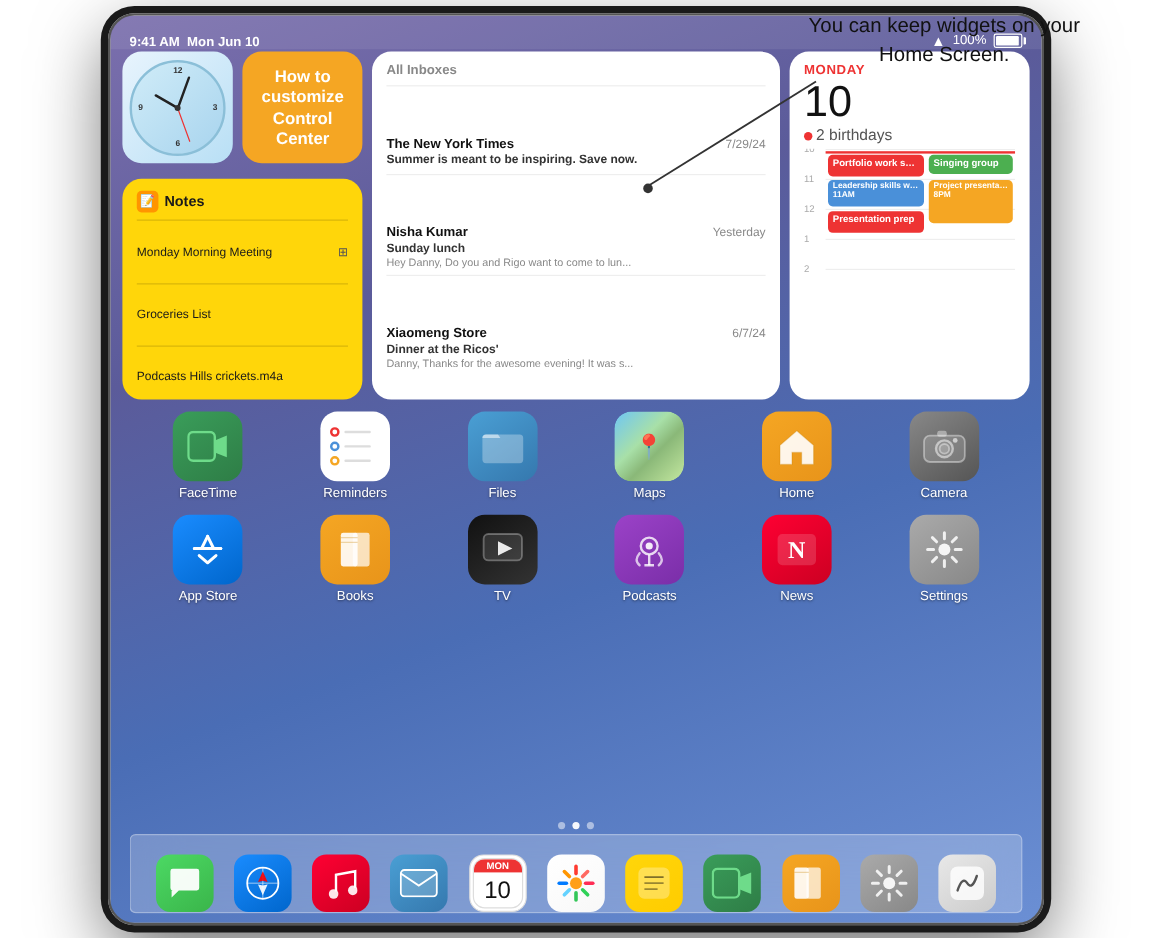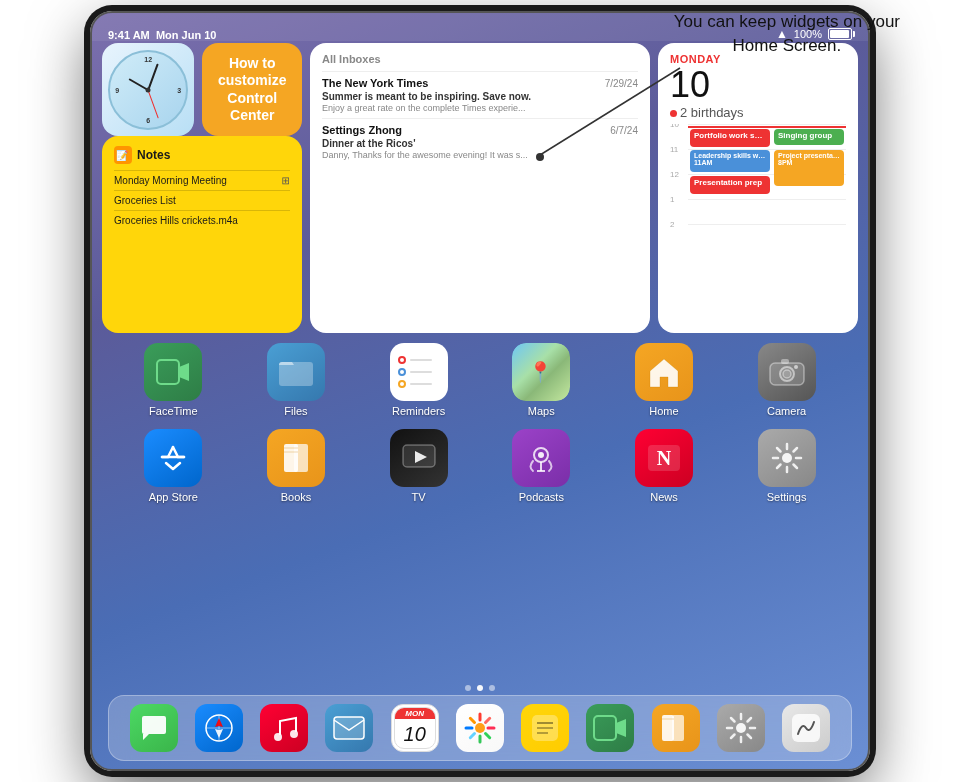--- a/index.html
+++ b/index.html
@@ -95,21 +95,21 @@
       right: 10px;
       height: 290px;
       display: flex;
       gap: 8px;
     }
 
     
     .widget-col-left {
       display: flex;
       flex-direction: column;
-      gap: 0;
+      gap: 13px;
       width: 200px;
       flex-shrink: 0;
       justify-content: center;
     }
 
     
     .clock-widget {
       background: linear-gradient(135deg, #e8f4fd, #b8dff5);
       border-radius: 16px;
       width: 93px;
@@ -225,21 +225,21 @@
     .notes-title {
       font-size: 12px;
       font-weight: 700;
       color: #1a1a1a;
     }
     .notes-item {
       display: flex;
       align-items: center;
       justify-content: space-between;
       border-top: 1px solid rgba(0,0,0,0.15);
-      padding: 4px 0;
+      padding: 20px 0;
       font-size: 10px;
       color: #1a1a1a;
     }
     .notes-item-icon {
       font-size: 10px;
       color: #555;
     }
 
     
     .mail-widget {
@@ -262,20 +262,21 @@
     .mail-item-top {
       display: flex;
       justify-content: space-between;
       align-items: baseline;
       margin-bottom: 2px;
     }
     .mail-sender {
       font-size: 11px;
       font-weight: 700;
       color: #111;
+      margin-top: 37px;
     }
     .mail-date {
       font-size: 10px;
       color: #888;
     }
     .mail-subject {
       font-size: 10px;
       font-weight: 600;
       color: #333;
       margin-bottom: 1px;
@@ -417,27 +418,26 @@
 
     
     .dock {
       position: absolute;
       bottom: 8px;
       left: 16px;
       right: 16px;
       height: 66px;
       background: rgba(255,255,255,0.22);
       backdrop-filter: blur(20px);
-      border-radius: 16px;
-      display: flex;
-      align-items: center;
+      border-radius: 5px;
+      display: flex;
+      align-items: flex-end;
       justify-content: space-around;
       padding: 0 12px;
       border: 1px solid rgba(255,255,255,0.3);
-      font-style: italic;
     }
     .dock-item {
       width: 48px;
       height: 48px;
       border-radius: 12px;
       display: flex;
       align-items: center;
       justify-content: center;
       font-size: 24px;
       cursor: pointer;
@@ -554,38 +554,45 @@
             <span class="notes-title">Notes</span>
           </div>
           <div class="notes-item">
             <span>Monday Morning Meeting</span>
             <span class="notes-item-icon">⊞</span>
           </div>
           <div class="notes-item">
             <span>Groceries List</span>
           </div>
           <div class="notes-item">
-            <span>Groceries Hills crickets.m4a</span>
+            <span>Podcasts Hills crickets.m4a</span>
           </div>
         </div>
       </div>
 
       <div class="mail-widget">
         <div class="mail-header">All Inboxes</div>
         <div class="mail-item">
           <div class="mail-item-top">
             <span class="mail-sender">The New York Times</span>
             <span class="mail-date">7/29/24</span>
           </div>
           <div class="mail-subject">Summer is meant to be inspiring. Save now.</div>
-          <div class="mail-preview">Enjoy a great rate on the complete Times experie...</div>
         </div>
         <div class="mail-item">
           <div class="mail-item-top">
-            <span class="mail-sender">Settings Zhong</span>
+            <span class="mail-sender">Nisha Kumar</span>
+            <span class="mail-date">Yesterday</span>
+          </div>
+          <div class="mail-subject">Sunday lunch</div>
+          <div class="mail-preview">Hey Danny, Do you and Rigo want to come to lun...</div>
+        </div>
+        <div class="mail-item">
+          <div class="mail-item-top">
+            <span class="mail-sender">Xiaomeng Store</span>
             <span class="mail-date">6/7/24</span>
           </div>
           <div class="mail-subject">Dinner at the Ricos'</div>
           <div class="mail-preview">Danny, Thanks for the awesome evening! It was s...</div>
         </div>
       </div>
 
       <div class="calendar-widget">
         <div class="cal-day-label">MONDAY</div>
         <div class="cal-date-number">10</div>
@@ -620,30 +627,20 @@
       <div class="app-row">
 
         <div class="app-item">
           <div class="app-icon app-facetime">
             <svg width="34" height="26" viewBox="0 0 34 26">
                 <rect x="1" y="1" width="22" height="24" rx="4" fill="none" stroke="#6edb8a" stroke-width="2"></rect>
                 <polygon points="23,8 33,4 33,22 23,18" fill="#6edb8a"></polygon>
               </svg>
           </div>
           <span class="app-label">FaceTime</span>
-        </div>
-
-        <div class="app-item">
-          <div class="app-icon app-files">
-            <svg width="36" height="30" viewBox="0 0 36 30">
-                <rect x="1" y="5" width="34" height="24" rx="3" fill="rgba(255,255,255,0.3)"></rect>
-                <path d="M1 8 Q1 5 4 5 L14 5 L16 8 Z" fill="rgba(255,255,255,0.5)"></path>
-              </svg>
-          </div>
-          <span class="app-label">Files</span>
         </div>
 
         <div class="app-item">
           <div class="app-icon" style="background:#fff;padding:8px;flex-direction:column;gap:4px;align-items:flex-start;">
             <div style="display:flex;align-items:center;gap:4px;">
               <div style="width:8px;height:8px;border-radius:50%;border:2px solid #e33;"></div>
               <div style="width:22px;height:2px;background:#ddd;border-radius:1px;"></div>
             </div>
             <div style="display:flex;align-items:center;gap:4px;">
               <div style="width:8px;height:8px;border-radius:50%;border:2px solid #4a90d9;"></div>
@@ -651,20 +648,30 @@
             </div>
             <div style="display:flex;align-items:center;gap:4px;">
               <div style="width:8px;height:8px;border-radius:50%;border:2px solid #f5a623;"></div>
               <div style="width:22px;height:2px;background:#ddd;border-radius:1px;"></div>
             </div>
           </div>
           <span class="app-label">Reminders</span>
         </div>
 
         <div class="app-item">
+          <div class="app-icon app-files">
+            <svg width="36" height="30" viewBox="0 0 36 30">
+                <rect x="1" y="5" width="34" height="24" rx="3" fill="rgba(255,255,255,0.3)"></rect>
+                <path d="M1 8 Q1 5 4 5 L14 5 L16 8 Z" fill="rgba(255,255,255,0.5)"></path>
+              </svg>
+          </div>
+          <span class="app-label">Files</span>
+        </div>
+
+        <div class="app-item">
           <div class="app-icon" style="padding:0;">
             <div class="maps-inner">
               <span class="maps-pin">📍</span>
             </div>
           </div>
           <span class="app-label">Maps</span>
         </div>
 
         <div class="app-item">
           <div class="app-icon app-home">

